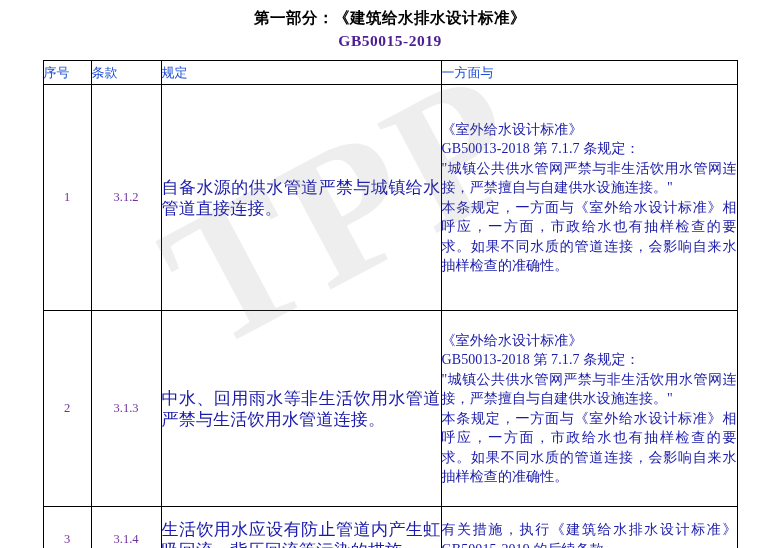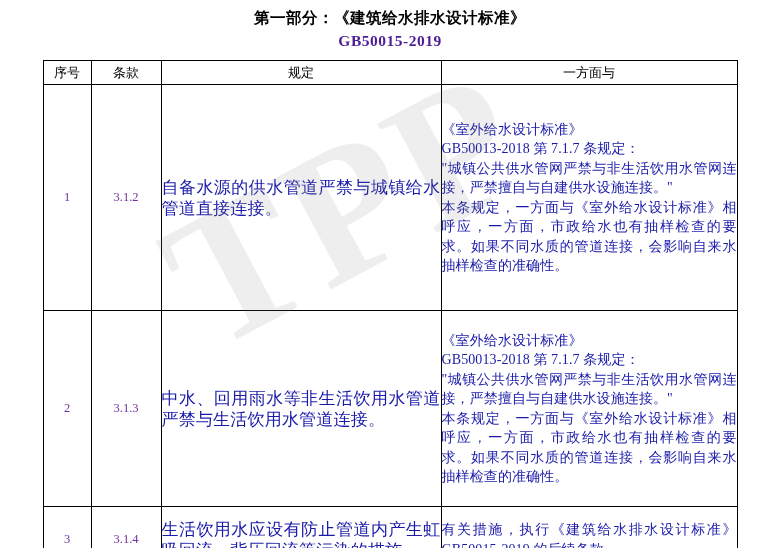--- a/index.html
+++ b/index.html
@@ -77,25 +77,25 @@
     background: transparent;
   }
   table.doc-table th, table.doc-table td {
     border: 1px solid #000000;
     vertical-align: middle;
     padding: 0;
     background: transparent;
   }
   thead th {
     height: 23px;
-    text-align: center;
+    text-align: left;
     font-size: 13px;
     font-weight: normal;
     font-family: "Liberation Serif", "DejaVu Serif", serif;
-    color: #000000;
+    color: #1d4ed8;
   }
   .col-no { width: 48px; }
   .col-clause { width: 70px; }
   .col-rule { width: 280px; }
   .col-solution { width: 296px; }
 
   td.cell-no {
     text-align: center;
     font-size: 12.5px;
     color: #7030a0;

